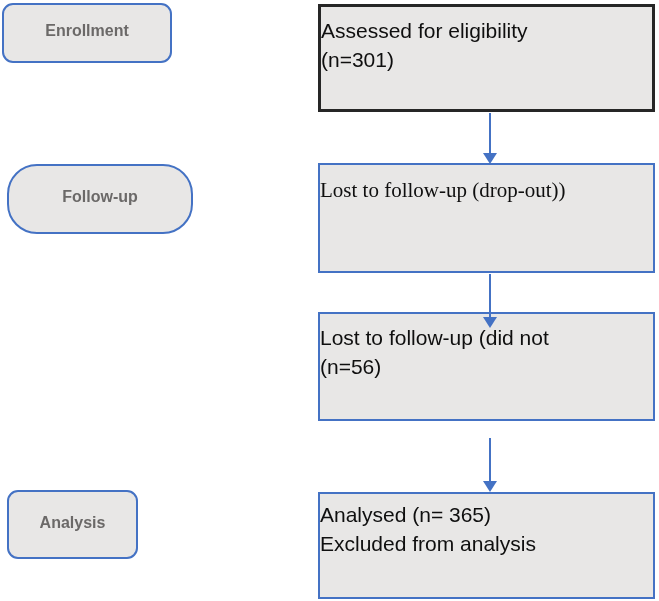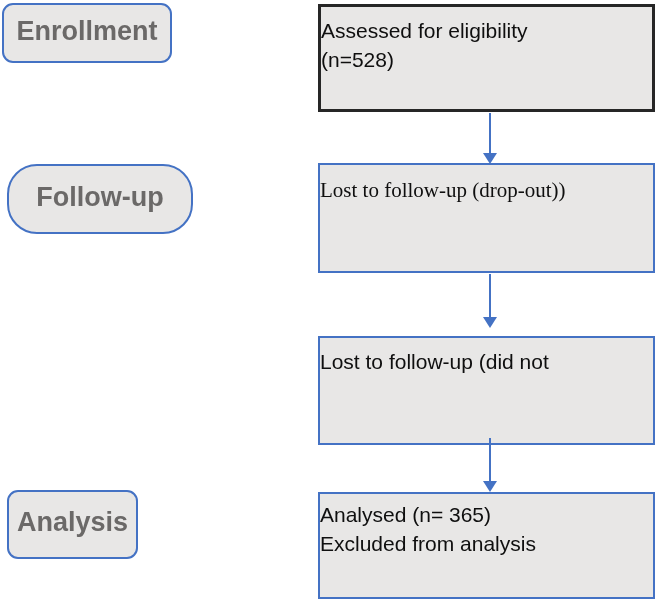--- a/index.html
+++ b/index.html
@@ -19,21 +19,21 @@
   
   .stage {
     position: absolute;
     box-sizing: border-box;
     background: #e8e7e6;
     border: 2px solid #4472c4;
     border-radius: 11px;
     display: flex;
     align-items: center;
     justify-content: center;
-    font-size: 27px;
+    font-size: 16px;
     font-weight: 700;
     color: #6b6968;
   }
   .stage.enrollment { left: 2px;  top: 3px;   width: 170px; height: 60px; }
   .stage.followup   { left: 7px;  top: 164px; width: 186px; height: 70px; border-radius: 30px; }
   .stage.analysis   { left: 7px;  top: 490px; width: 131px; height: 69px; }
   .stage .lbl { padding-bottom: 4px; }
 
   
   .flow {
@@ -42,21 +42,21 @@
     width: 337px;
     box-sizing: border-box;
     background: #e8e7e6;
     border: 2px solid #4472c4;
     font-size: 21px;
     line-height: 29px;
     color: #0f0f0f;
   }
   .flow.assessed  { top: 4px;   height: 108px; border: 3px solid #262626; padding-top: 9px; }
   .flow.dropout   { top: 163px; height: 110px; padding-top: 11px; font-family: Liberation Serif, serif; }
-  .flow.inclusion { top: 336px; height: 109px; padding-top: 9px;  }
+  .flow.inclusion { top: 312px; height: 109px; padding-top: 9px;  }
   .flow.analysed  { top: 492px; height: 107px; padding-top: 6px;  }
 
   
   .arrow {
     position: absolute;
     left: 483px;
     width: 14px;
     display: flex;
     flex-direction: column;
     align-items: center;
@@ -86,29 +86,30 @@
   </div>
   <div class="stage followup">
     <span class="lbl">Follow-up</span>
   </div>
   <div class="stage analysis">
     <span class="lbl">Analysis</span>
   </div>
 
   <div class="flow assessed">
     <div>Assessed for eligibility</div>
-    <div>(n=528)</div>
+    <div>(n=301)</div>
   </div>
 
   <div class="flow dropout">
     <div>Lost to follow-up (drop-out))</div>
   </div>
 
   <div class="flow inclusion">
     <div>Lost to follow-up (did not</div>
+    <div>(n=56)</div>
   </div>
 
   <div class="flow analysed">
     <div>Analysed (n= 365)</div>
     <div>Excluded from analysis</div>
   </div>
 
   <div class="arrow a1">
     <div class="line"></div>
     <div class="head"></div>

